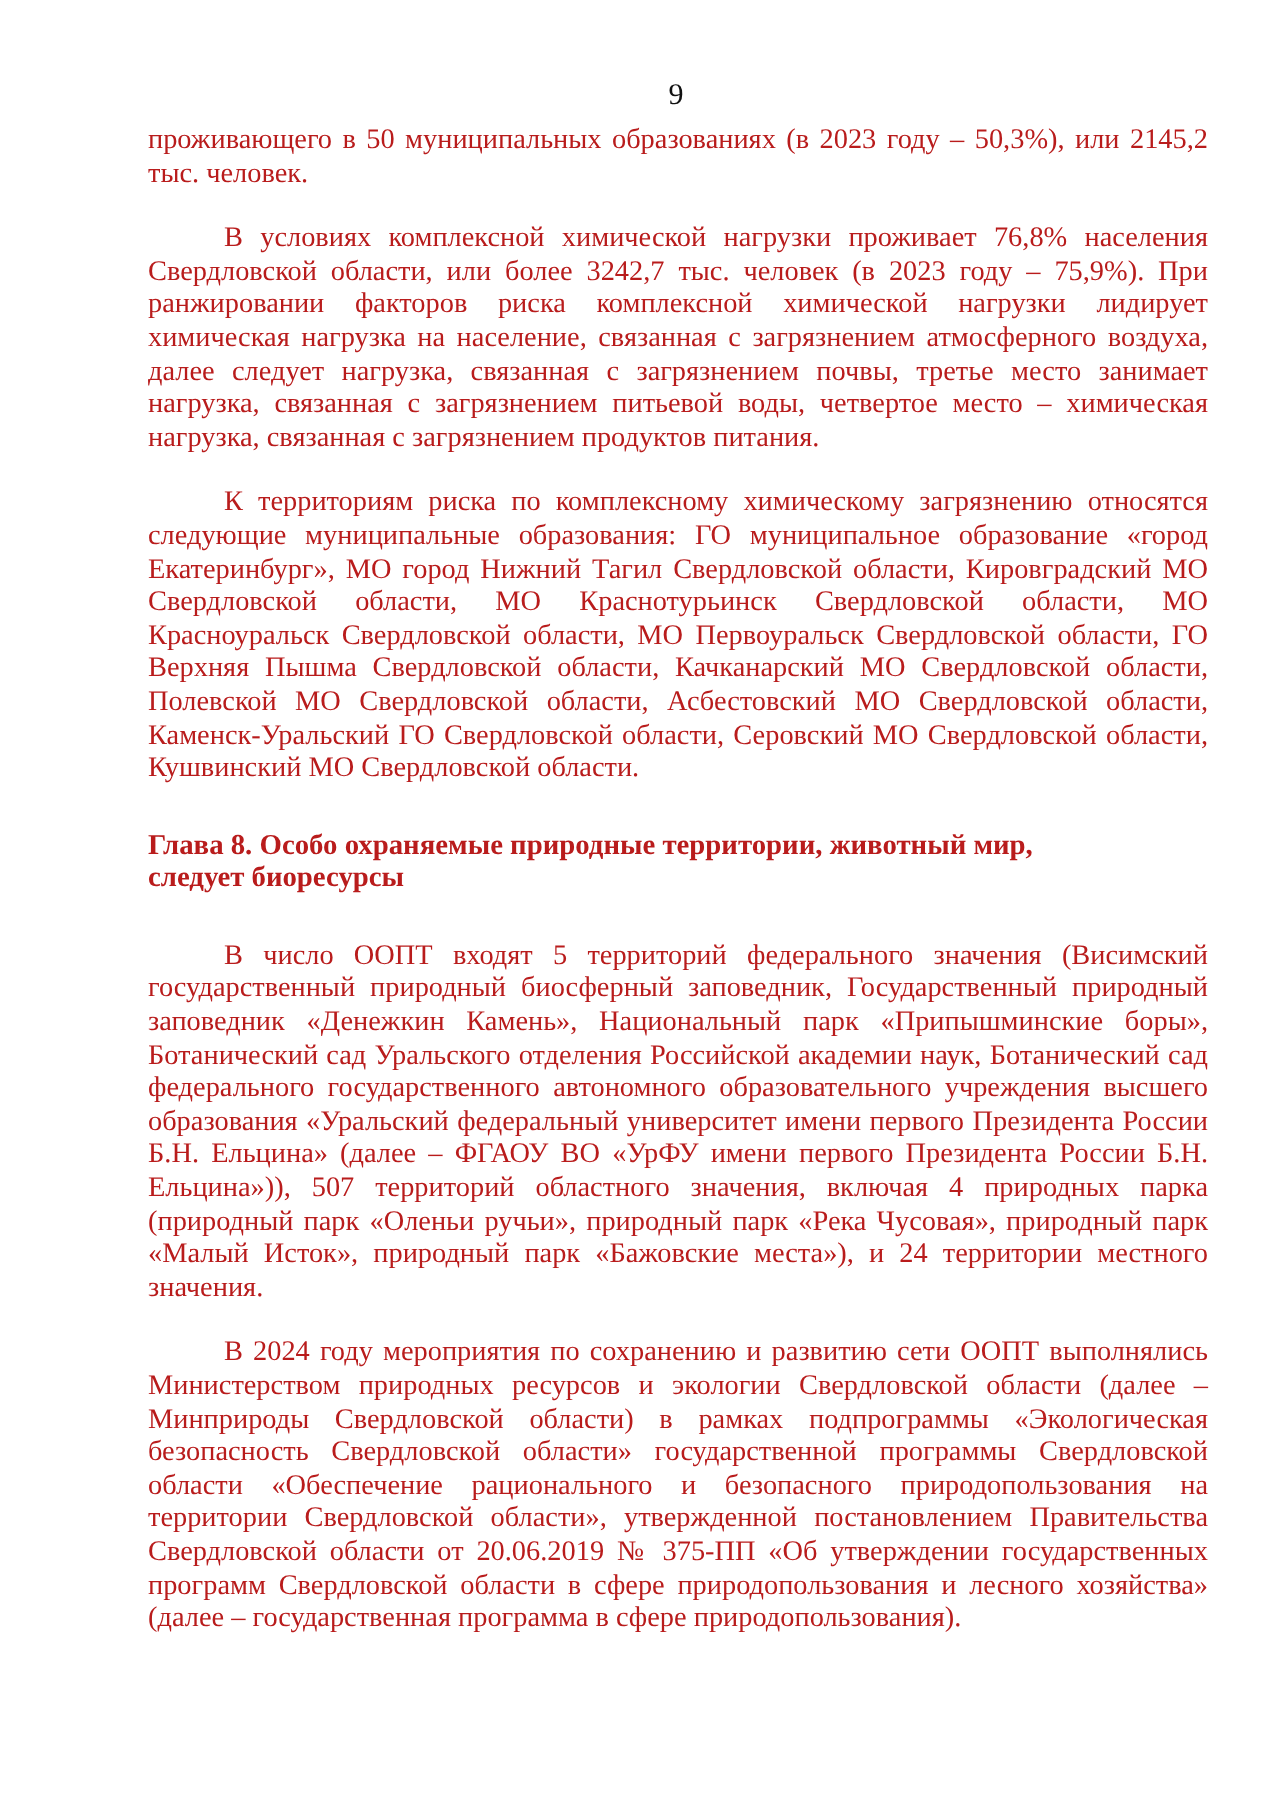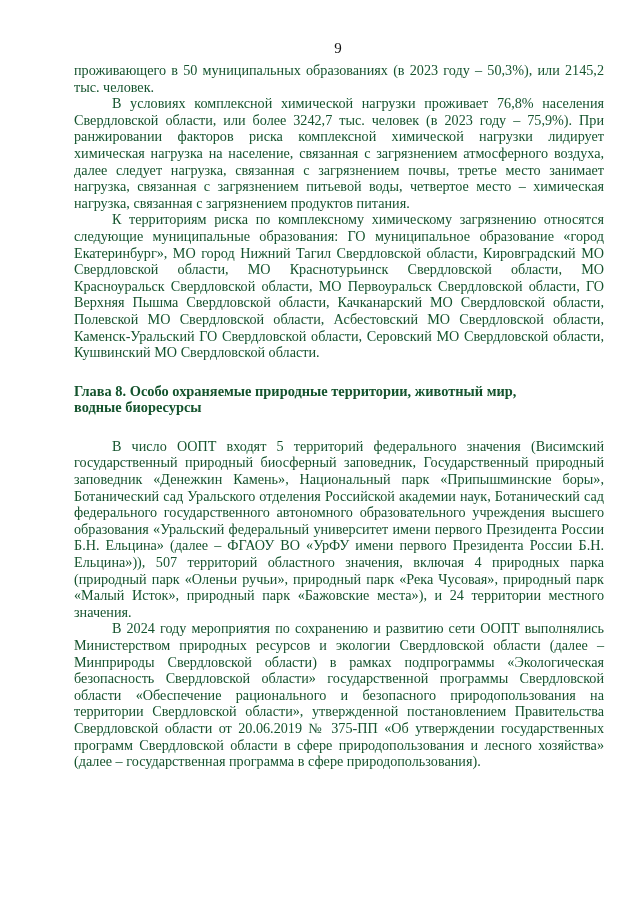--- a/index.html
+++ b/index.html
@@ -6,41 +6,41 @@
   body { width: 640px; height: 905px; overflow: hidden; position: relative; }
   .page {
     position: absolute; left: 0; top: 0; width: 640px; height: 905px; background: #ffffff;
   }
   .page-number {
     position: absolute; top: 40px; left: 0; width: 676px; text-align: center;
     font-family: "Liberation Serif", serif; font-size: 15px; color: #111;
   }
   .body-text {
     position: absolute; left: 74px; top: 62px; width: 530px;
-    font-family: "Liberation Serif", serif; font-size: 14.2px; line-height: 16.6px; color: #14532d;
+    font-family: "Liberation Serif", serif; font-size: 14.2px; line-height: 16.6px; color: #b91c1c;
   }
   .body-text p { margin: 0; text-align: justify; }
-  .body-text p.indent { text-indent: 38px; }
+  .body-text p.indent { text-indent: 38px; margin-top: 16px; }
   .chapter-title {
     margin: 22px 0 22px 0 !important; text-align: left;
     font-weight: bold; font-size: 14.4px; line-height: 16.6px;
   }
 </style>
 </head>
 <body>
 
 <div class="page">
   <div class="page-number">9</div>
 
   <div class="body-text">
     <p>проживающего в 50 муниципальных образованиях (в 2023 году – 50,3%), или 2145,2 тыс. человек.</p>
     <p class="indent">В условиях комплексной химической нагрузки проживает 76,8% населения Свердловской области, или более 3242,7 тыс. человек (в 2023 году – 75,9%). При ранжировании факторов риска комплексной химической нагрузки лидирует химическая нагрузка на население, связанная с загрязнением атмосферного воздуха, далее следует нагрузка, связанная с загрязнением почвы, третье место занимает нагрузка, связанная с загрязнением питьевой воды, четвертое место – химическая нагрузка, связанная с загрязнением продуктов питания.</p>
     <p class="indent">К территориям риска по комплексному химическому загрязнению относятся следующие муниципальные образования: ГО муниципальное образование «город Екатеринбург», МО город Нижний Тагил Свердловской области, Кировградский МО Свердловской области, МО Краснотурьинск Свердловской области, МО Красноуральск Свердловской области, МО Первоуральск Свердловской области, ГО Верхняя Пышма Свердловской области, Качканарский МО Свердловской области, Полевской МО Свердловской области, Асбестовский МО Свердловской области, Каменск-Уральский ГО Свердловской области, Серовский МО Свердловской области, Кушвинский МО Свердловской области.</p>
 
     <p class="chapter-title">
       <span>Глава 8. Особо охраняемые природные территории, животный мир,</span><br>
-      <span>водные биоресурсы</span>
+      <span>следует биоресурсы</span>
     </p>
 
     <p class="indent">В число ООПТ входят 5 территорий федерального значения (Висимский государственный природный биосферный заповедник, Государственный природный заповедник «Денежкин Камень», Национальный парк «Припышминские боры», Ботанический сад Уральского отделения Российской академии наук, Ботанический сад федерального государственного автономного образовательного учреждения высшего образования «Уральский федеральный университет имени первого Президента России Б.Н. Ельцина» (далее – ФГАОУ ВО «УрФУ имени первого Президента России Б.Н. Ельцина»)), 507 территорий областного значения, включая 4 природных парка (природный парк «Оленьи ручьи», природный парк «Река Чусовая», природный парк «Малый Исток», природный парк «Бажовские места»), и 24 территории местного значения.</p>
     <p class="indent">В 2024 году мероприятия по сохранению и развитию сети ООПТ выполнялись Министерством природных ресурсов и экологии Свердловской области (далее – Минприроды Свердловской области) в рамках подпрограммы «Экологическая безопасность Свердловской области» государственной программы Свердловской области «Обеспечение рационального и безопасного природопользования на территории Свердловской области», утвержденной постановлением Правительства Свердловской области от 20.06.2019 № 375-ПП «Об утверждении государственных программ Свердловской области в сфере природопользования и лесного хозяйства» (далее – государственная программа в сфере природопользования).</p>
   </div>
 </div>
 
 </body></html>

